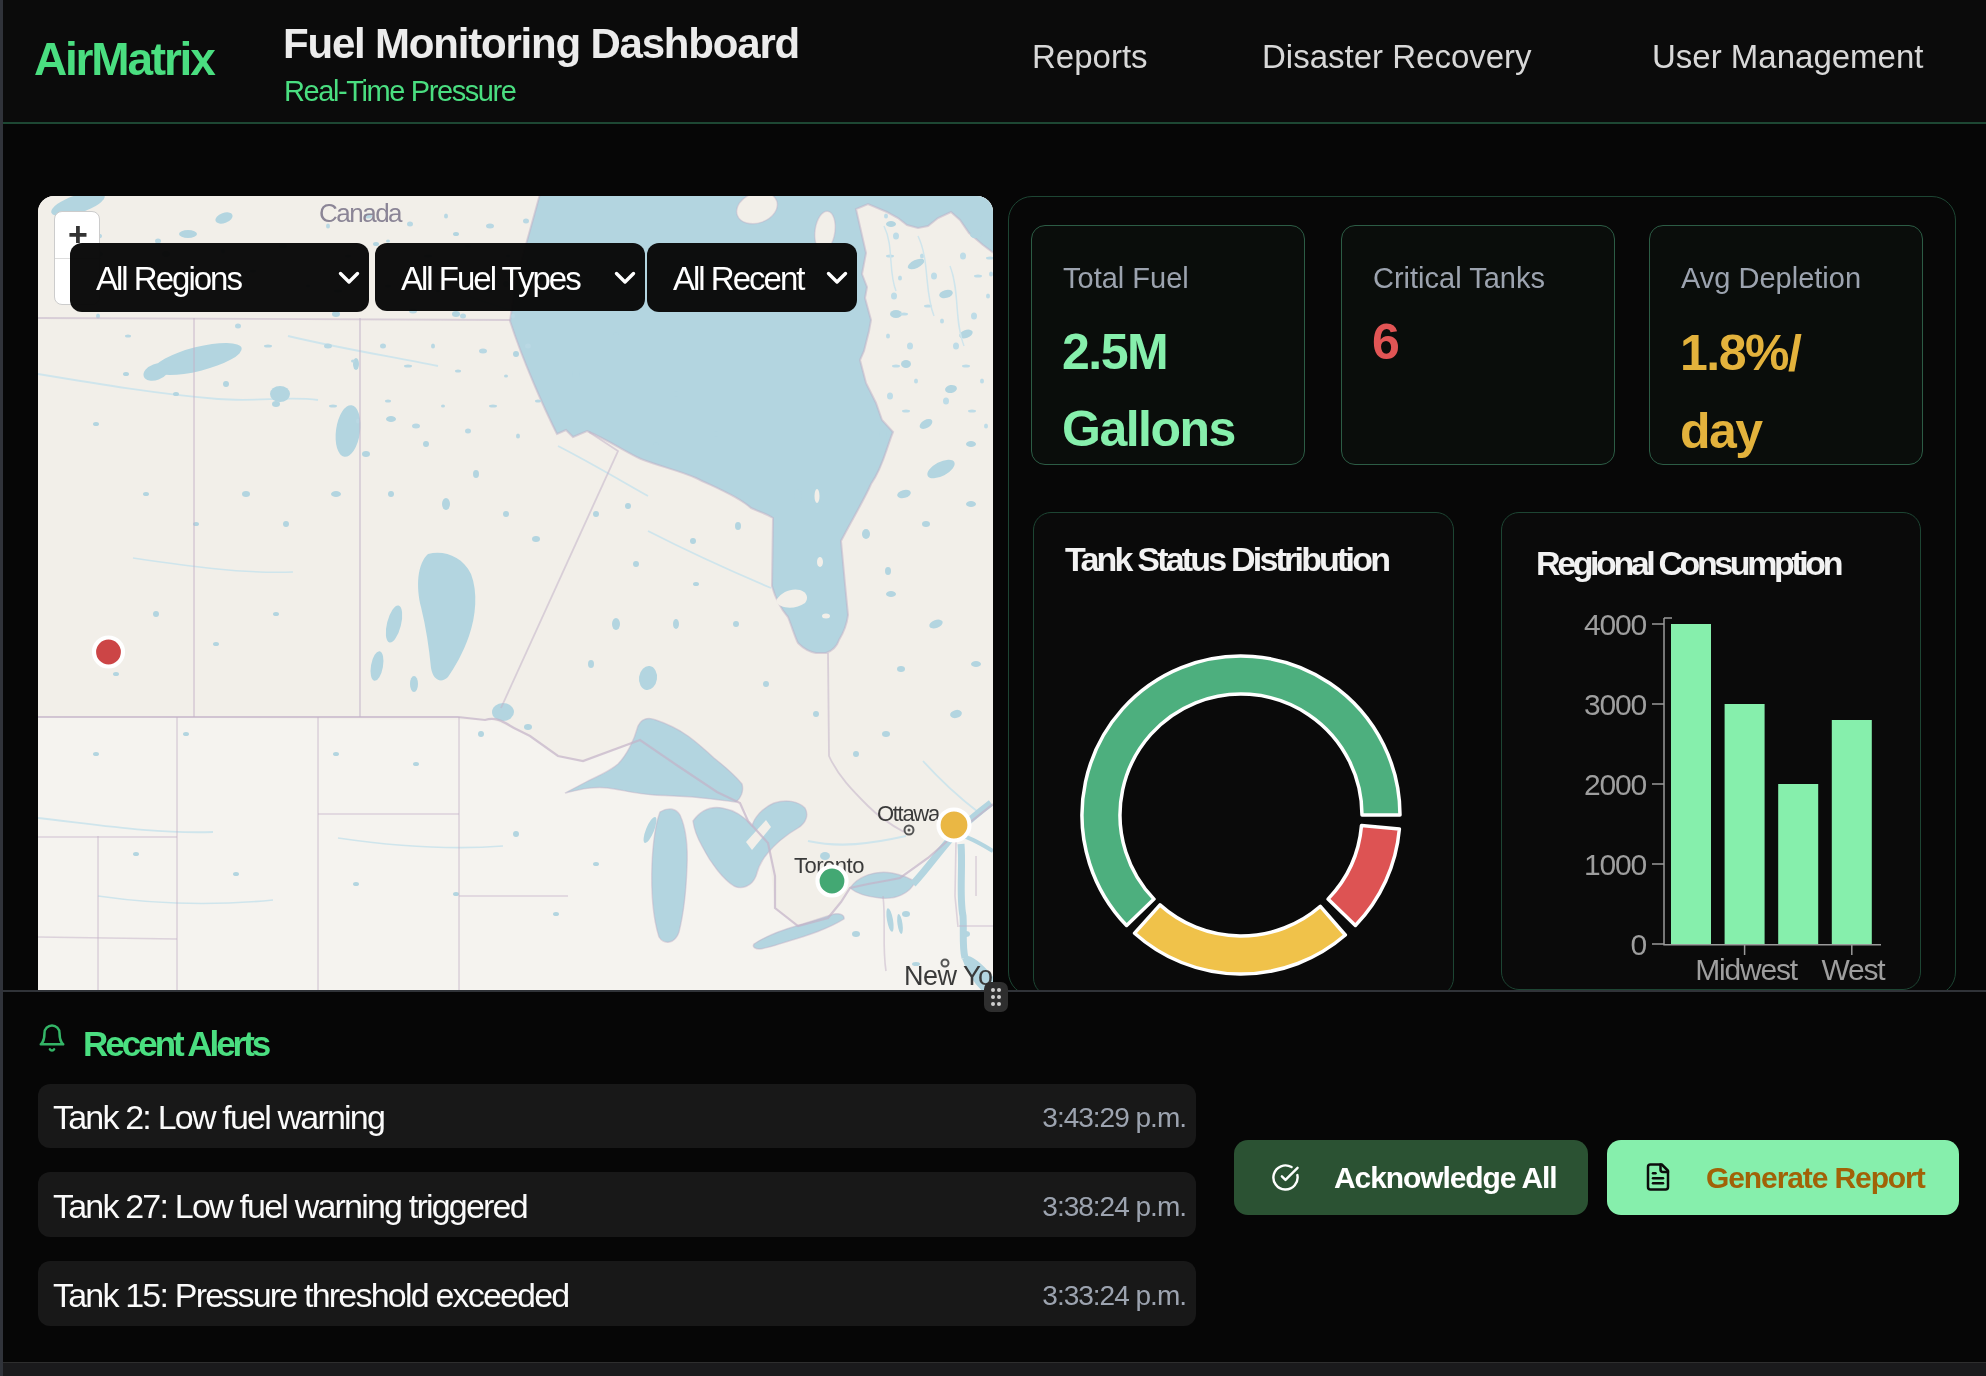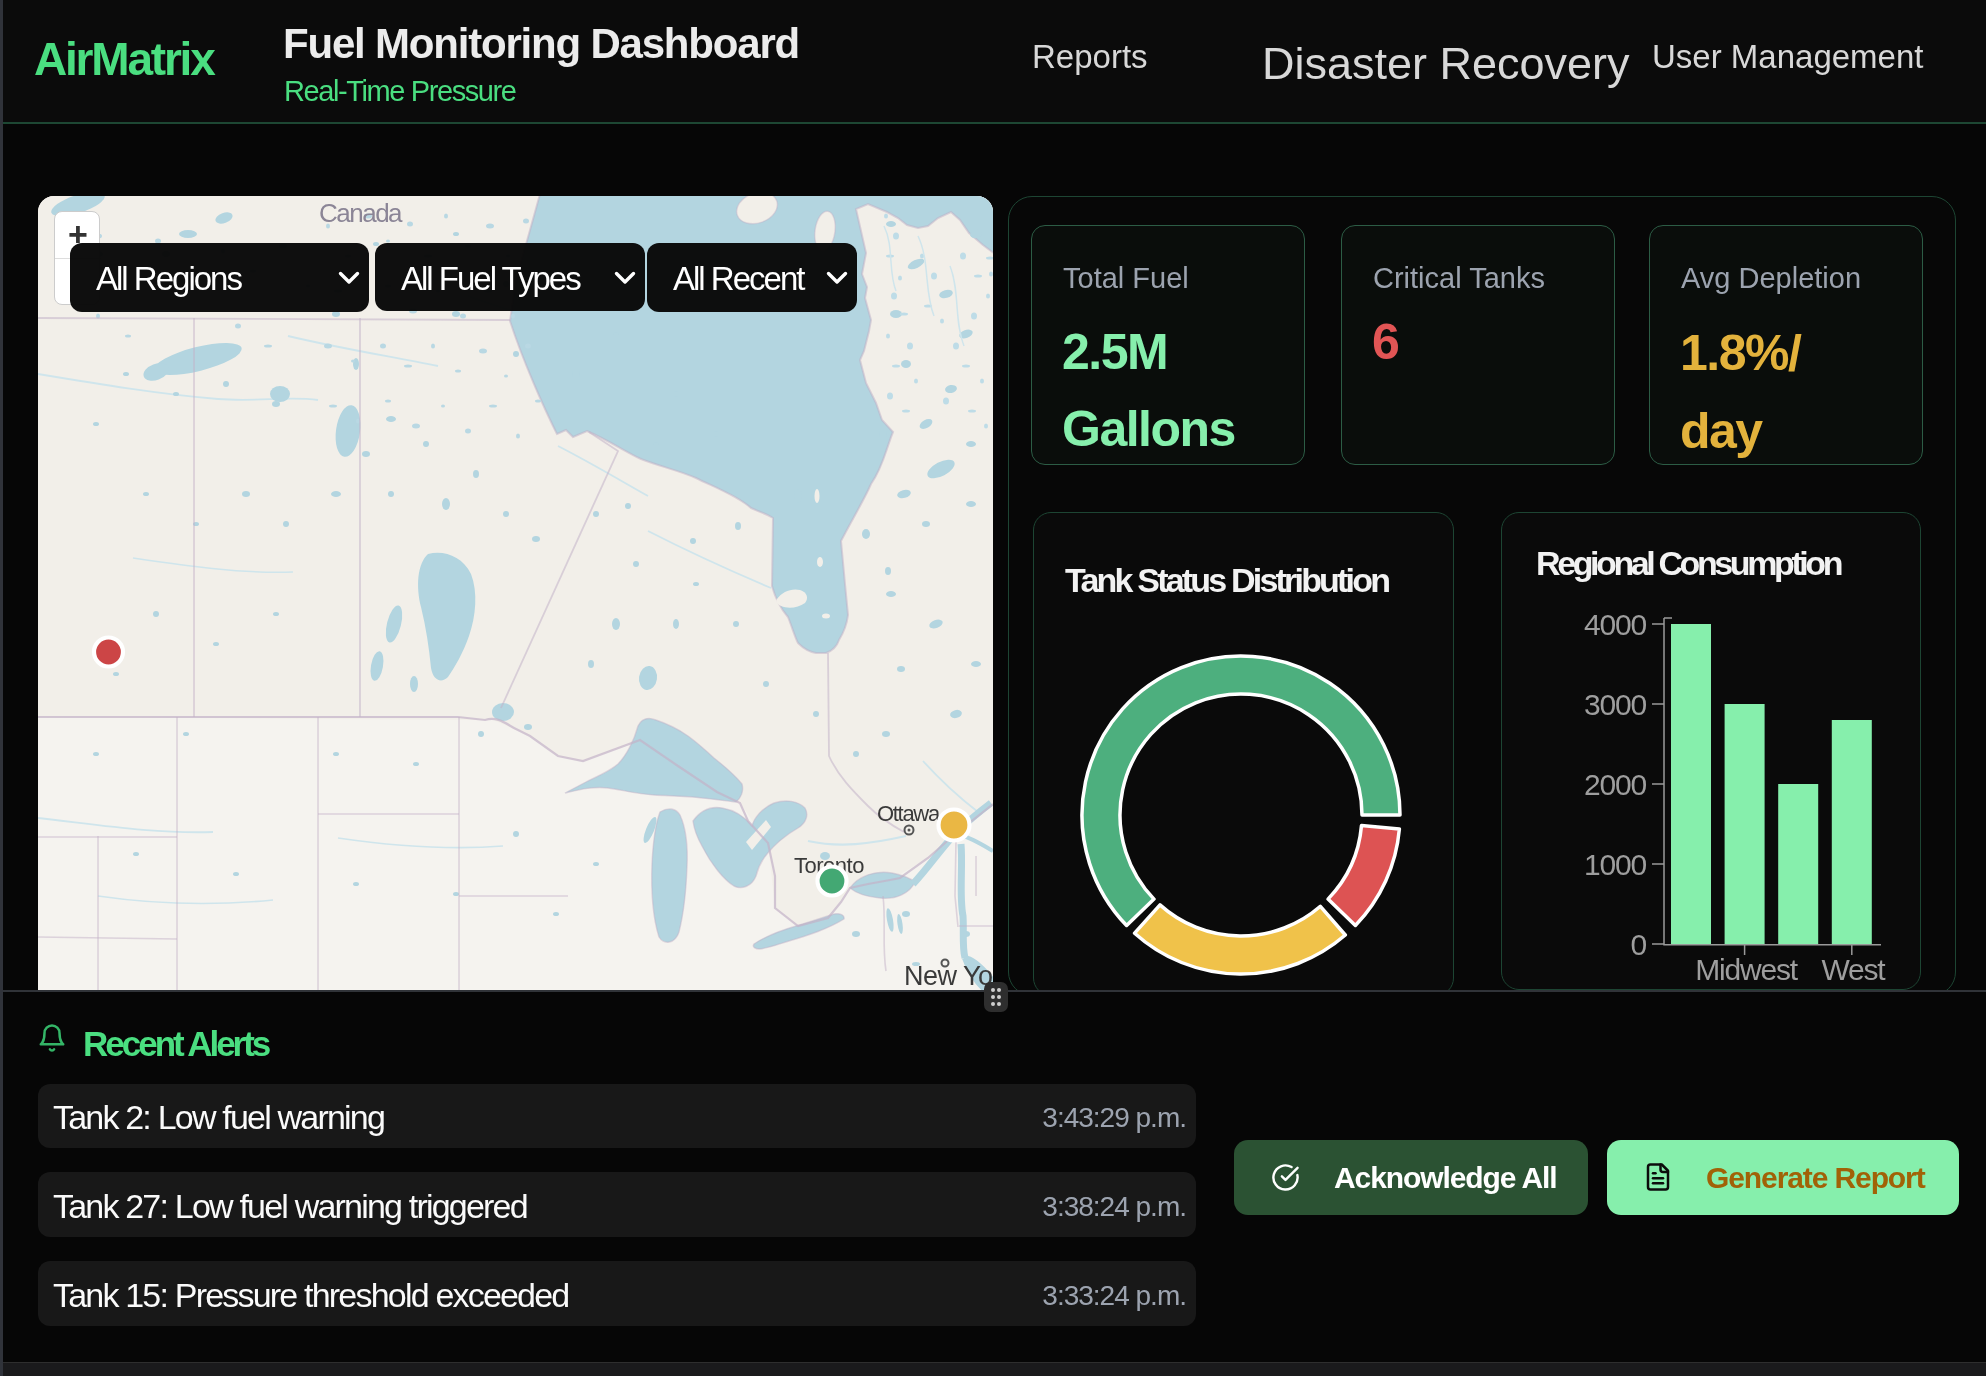--- a/index.html
+++ b/index.html
@@ -8,21 +8,21 @@
   .abs { position:absolute; white-space:nowrap; }
 </style>
 </head>
 <body>
 
 <div class="abs" style="left:0;top:0;width:1986px;height:124px;background:#0b0b0b;border-bottom:2px solid #1d4733;">
   <div class="abs" style="left:34px;top:32px;font-size:46px;font-weight:700;color:#4ade80;letter-spacing:-2.2px;">AirMatrix</div>
   <div class="abs" style="left:283px;top:20px;font-size:42px;font-weight:700;color:#ececec;letter-spacing:-1.2px;">Fuel Monitoring Dashboard</div>
   <div class="abs" style="left:284px;top:75px;font-size:29px;color:#4ade80;letter-spacing:-1.4px;">Real-Time Pressure</div>
   <div class="abs" style="left:1032px;top:38px;font-size:33px;font-weight:400;color:#d8d8d8;">Reports</div>
-  <div class="abs" style="left:1262px;top:38px;font-size:45px;font-weight:400;color:#d8d8d8;">Disaster Recovery</div>
+  <div class="abs" style="left:1262px;top:38px;font-size:33px;font-weight:400;color:#d8d8d8;">Disaster Recovery</div>
   <div class="abs" style="left:1652px;top:38px;font-size:33px;font-weight:400;color:#d8d8d8;">User Management</div>
 </div>
 
 <div class="abs" id="mapbox" style="left:38px;top:196px;width:955px;height:794px;border-radius:16px 16px 0 0;overflow:hidden;background:#f2efe9;">
   <svg width="955" height="794" viewBox="0 0 955 794">
 <rect width="955" height="794" fill="#f2efe9"></rect>
 <path d="M0 521 L455 524 L492 540 L520 560 L545 565 L602 544 L679 596 L702 607 L730 647 L737 712 L760 730 L790 722 L812 692 L852 684 L890 662 L940 620 L955 608 L955 794 L0 794 Z" fill="#f5f3ef"></path>
 <path d="M0 178 C 60 188, 120 198, 180 203 C 220 206, 250 200, 280 204" fill="none" stroke="#cfe5ec" stroke-width="1.8"></path>
 <path d="M250 140 C 300 152, 350 160, 400 170" fill="none" stroke="#cfe5ec" stroke-width="1.8"></path>
 <path d="M520 250 C 555 268, 585 286, 610 300" fill="none" stroke="#cfe5ec" stroke-width="1.8"></path>
@@ -309,21 +309,21 @@
 <div class="abs" style="left:1341px;top:225px;width:274px;height:240px;background:#0a0d0b;border:1px solid #2c5c45;border-radius:14px;">
   <div class="abs" style="left:31px;top:36px;font-size:29px;color:#9ca3af;letter-spacing:0px;">Critical Tanks</div>
   <div class="abs" style="left:30px;top:88px;font-size:50px;font-weight:700;color:#e25555;line-height:57px;letter-spacing:-1.5px;">6</div>
 </div>
 <div class="abs" style="left:1649px;top:225px;width:274px;height:240px;background:#0a0d0b;border:1px solid #2c5c45;border-radius:14px;">
   <div class="abs" style="left:31px;top:36px;font-size:29px;color:#9ca3af;letter-spacing:0px;">Avg Depletion</div>
   <div class="abs" style="left:30px;top:88px;font-size:50px;font-weight:700;color:#e3b23c;line-height:78px;letter-spacing:-1.5px;">1.8%/<br>day</div>
 </div>
 
 <div class="abs" style="left:1033px;top:512px;width:421px;height:484px;background:#0a0a0a;border:1px solid #1d4533;border-radius:18px;">
-  <div class="abs" style="left:31px;top:48px;font-size:34px;font-weight:700;color:#f2f2f2;letter-spacing:-2.8px;">Tank Status Distribution</div>
+  <div class="abs" style="left:31px;top:27px;font-size:34px;font-weight:700;color:#f2f2f2;letter-spacing:-2.8px;">Tank Status Distribution</div>
 </div>
 <div class="abs" style="left:1501px;top:512px;width:420px;height:478px;background:#0a0a0a;border:1px solid #1d4533;border-radius:18px;">
   <div class="abs" style="left:34px;top:31px;font-size:34px;font-weight:700;color:#f2f2f2;letter-spacing:-3.4px;">Regional Consumption</div>
 </div>
 
 <svg class="abs" style="left:1076px;top:650px;" width="330" height="330">
   <path d="M 50.6 275.5 A 159 159 0 1 1 324.0 165.0 L 286.0 165.0 A 121 121 0 1 0 78.0 249.1 Z" fill="#4daf7e" stroke="#fff" stroke-width="3.5" stroke-linejoin="round"></path>
   <path d="M 323.4 178.9 A 159 159 0 0 1 279.4 275.5 L 252.0 249.1 A 121 121 0 0 0 285.5 175.5 Z" fill="#dd5353" stroke="#fff" stroke-width="3.5" stroke-linejoin="round"></path>
   <path d="M 269.3 285.0 A 159 159 0 0 1 58.6 283.2 L 84.0 254.9 A 121 121 0 0 0 244.4 256.3 Z" fill="#f0c24a" stroke="#fff" stroke-width="3.5" stroke-linejoin="round"></path>
 </svg>

